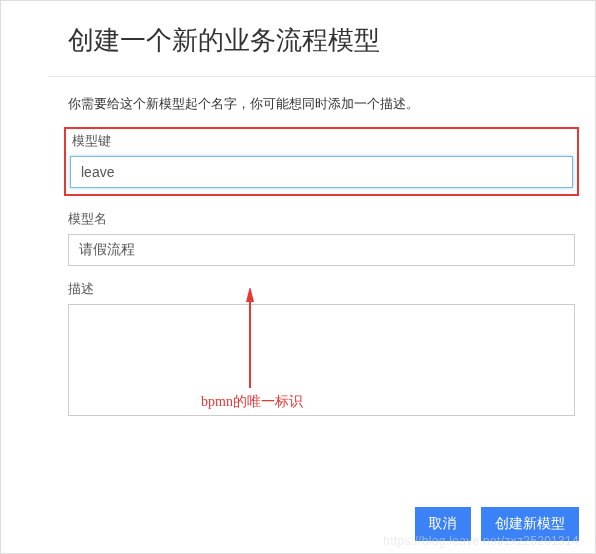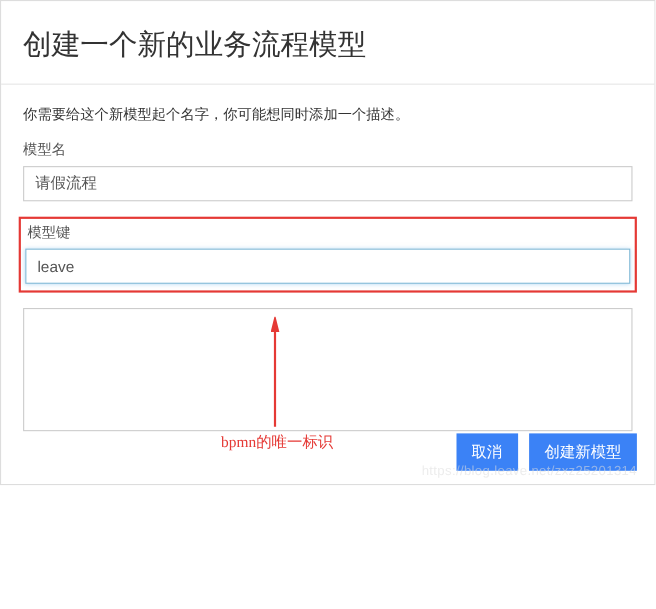--- a/index.html
+++ b/index.html
@@ -8,22 +8,23 @@
       background: #fff;
       width: 596px;
       height: 554px;
       position: relative;
       overflow: hidden;
     }
     .modal {
       background: #fff;
       border: 1px solid #ddd;
       width: 596px;
-      height: 441px;
+      height: 554px;
       position: relative;
+      padding-left: 47px;
     }
     .modal-header {
       padding: 22px 20px 18px 20px;
       border-bottom: 1px solid #e5e5e5;
     }
     .modal-title {
       font-size: 26px;
       font-weight: 400;
       color: #333;
     }
@@ -124,31 +125,32 @@
 
 <div class="modal">
 
   <div class="modal-header">
     <h1 class="modal-title">创建一个新的业务流程模型</h1>
   </div>
 
   <div class="modal-body">
     <p class="instruction">你需要给这个新模型起个名字，你可能想同时添加一个描述。</p>
 
-    <div class="form-group">
-      <label class="form-label">模型名</label>
-      <input type="text" class="form-input" value="请假流程" style="">
-    </div>
-
     <div class="form-group highlight-box">
       <label class="form-label">模型键</label>
       <input type="text" class="form-input" value="leave" style="">
     </div>
 
     <div class="form-group">
+      <label class="form-label">模型名</label>
+      <input type="text" class="form-input" value="请假流程" style="">
+    </div>
+
+    <div class="form-group">
+      <label class="form-label">描述</label>
       <textarea class="form-textarea" style=""></textarea>
     </div>
   </div>
 
   <svg class="arrow-svg" width="24" height="104">
     <defs>
       <marker id="ah" markerWidth="8" markerHeight="8" refX="4" refY="2" orient="auto">
         <polygon points="0 0, 8 2, 0 4" fill="#e53935"></polygon>
       </marker>
     </defs>

